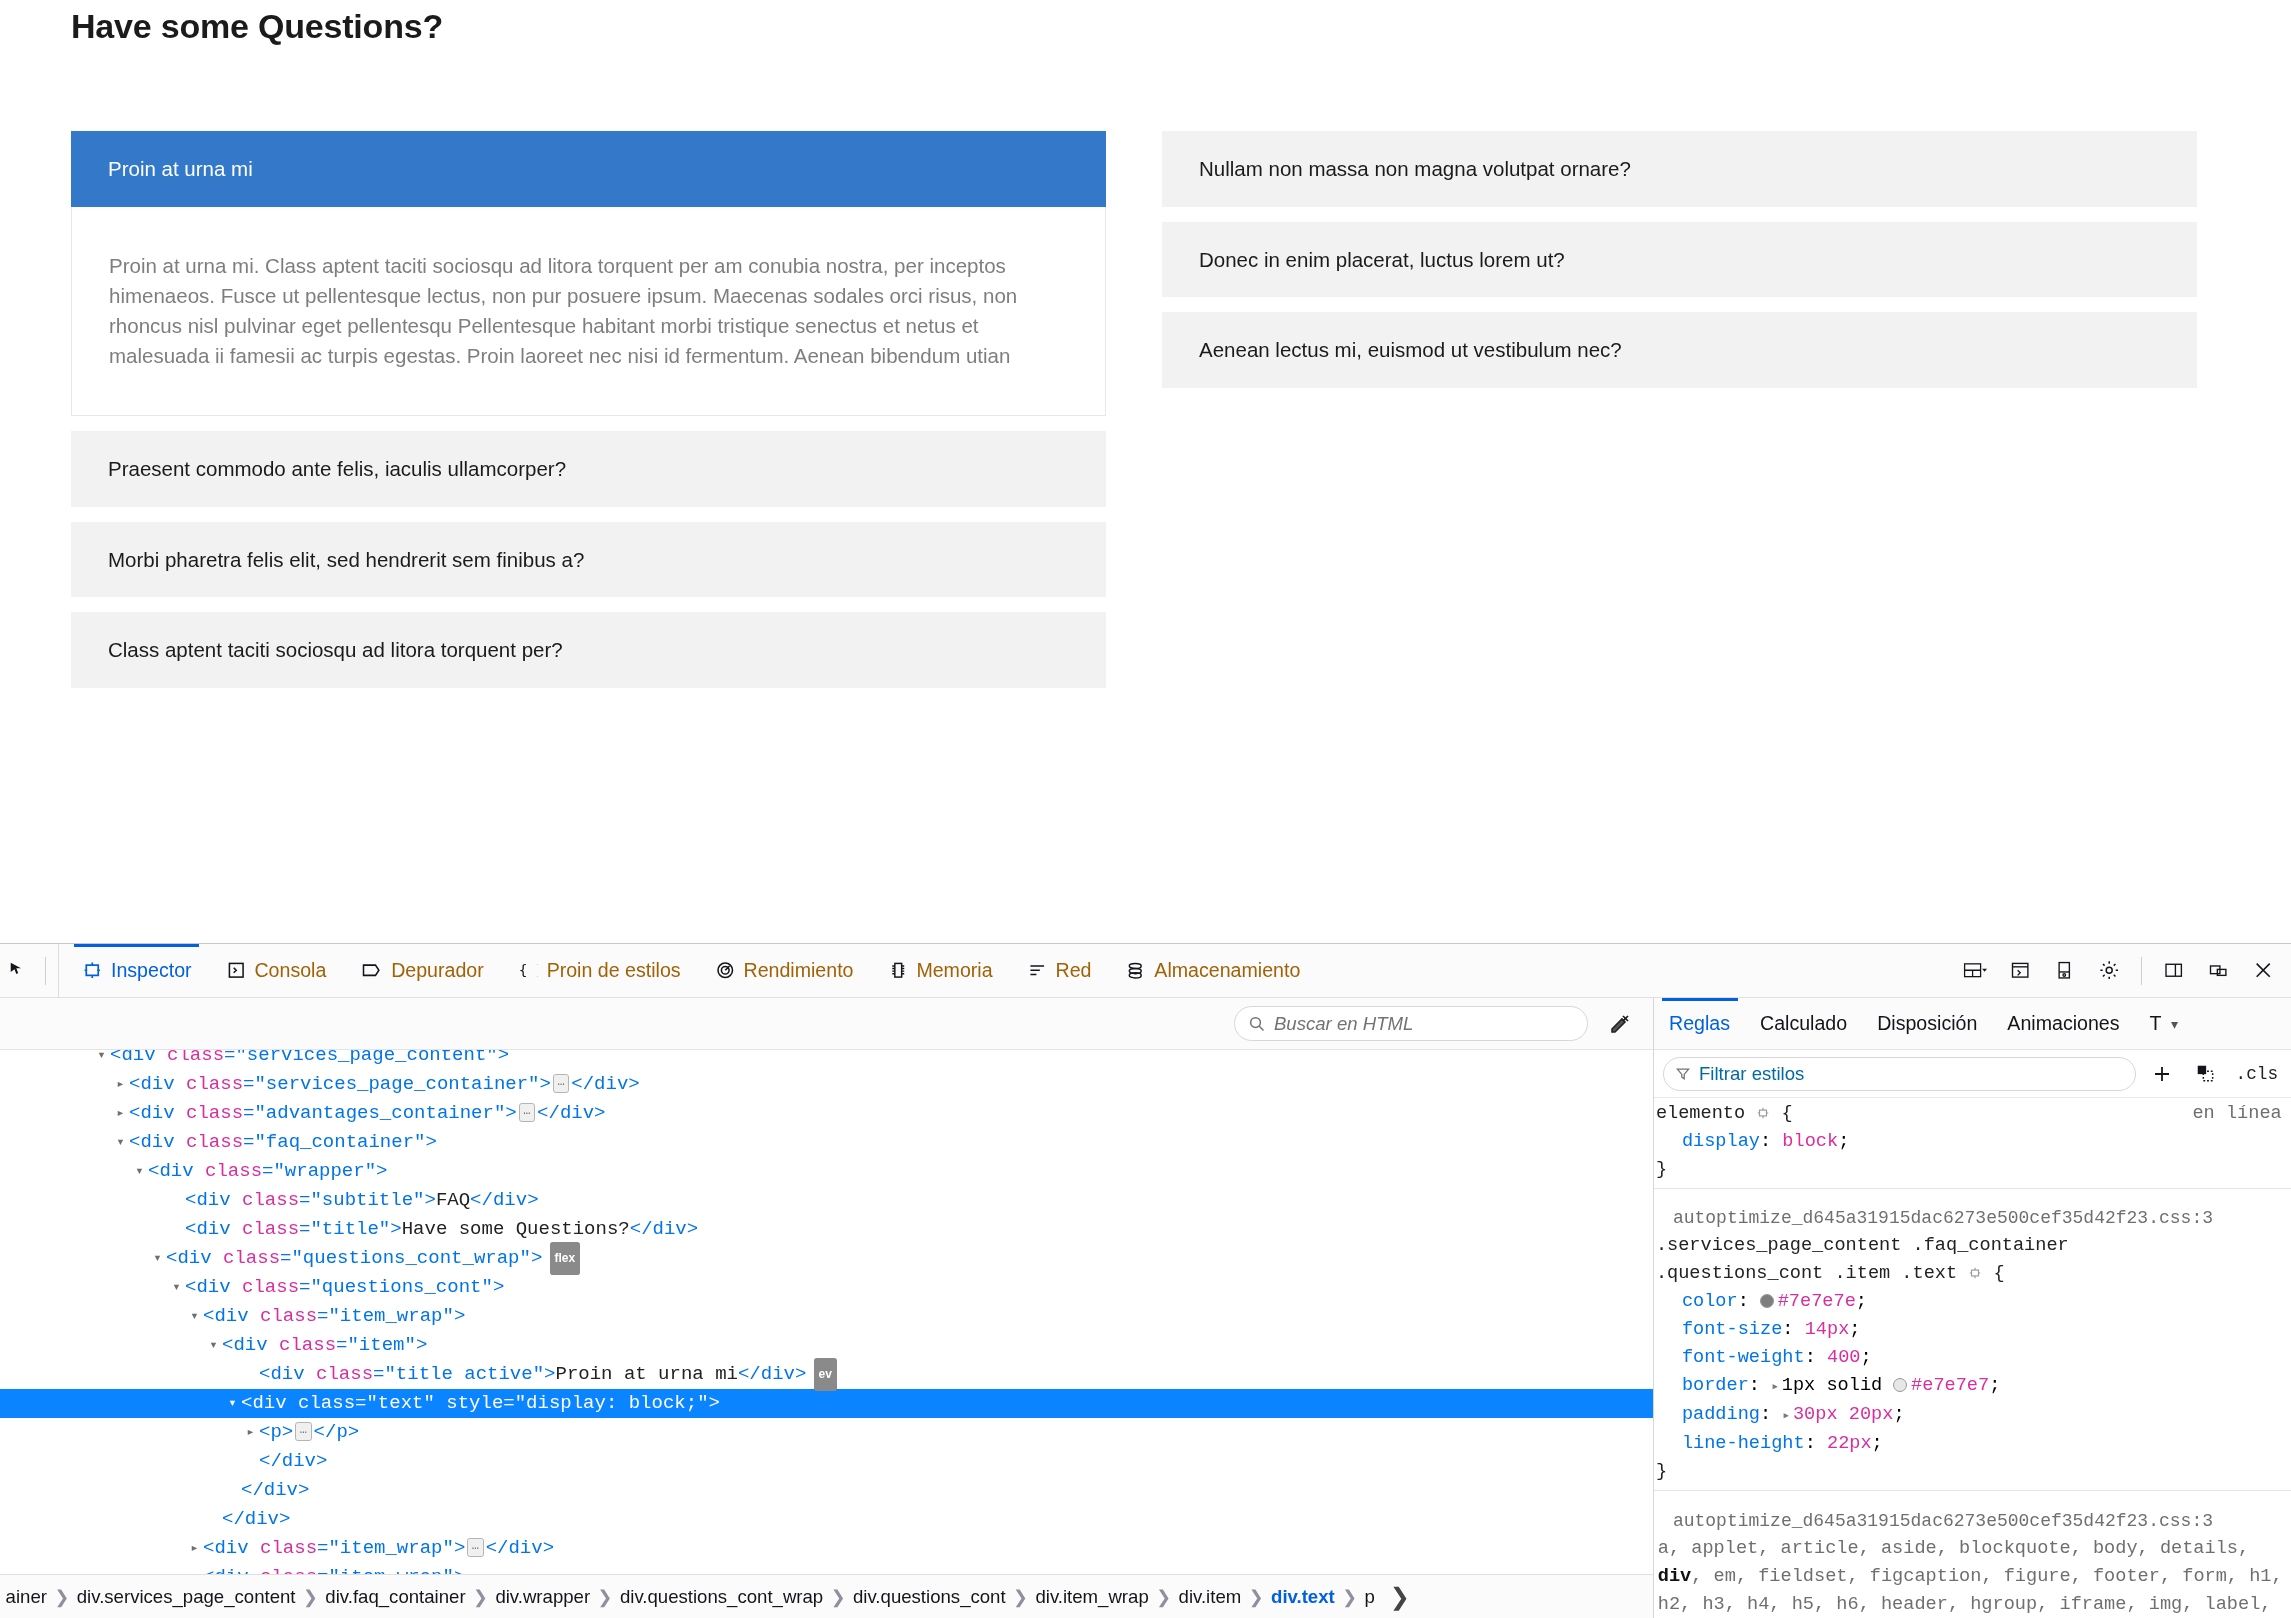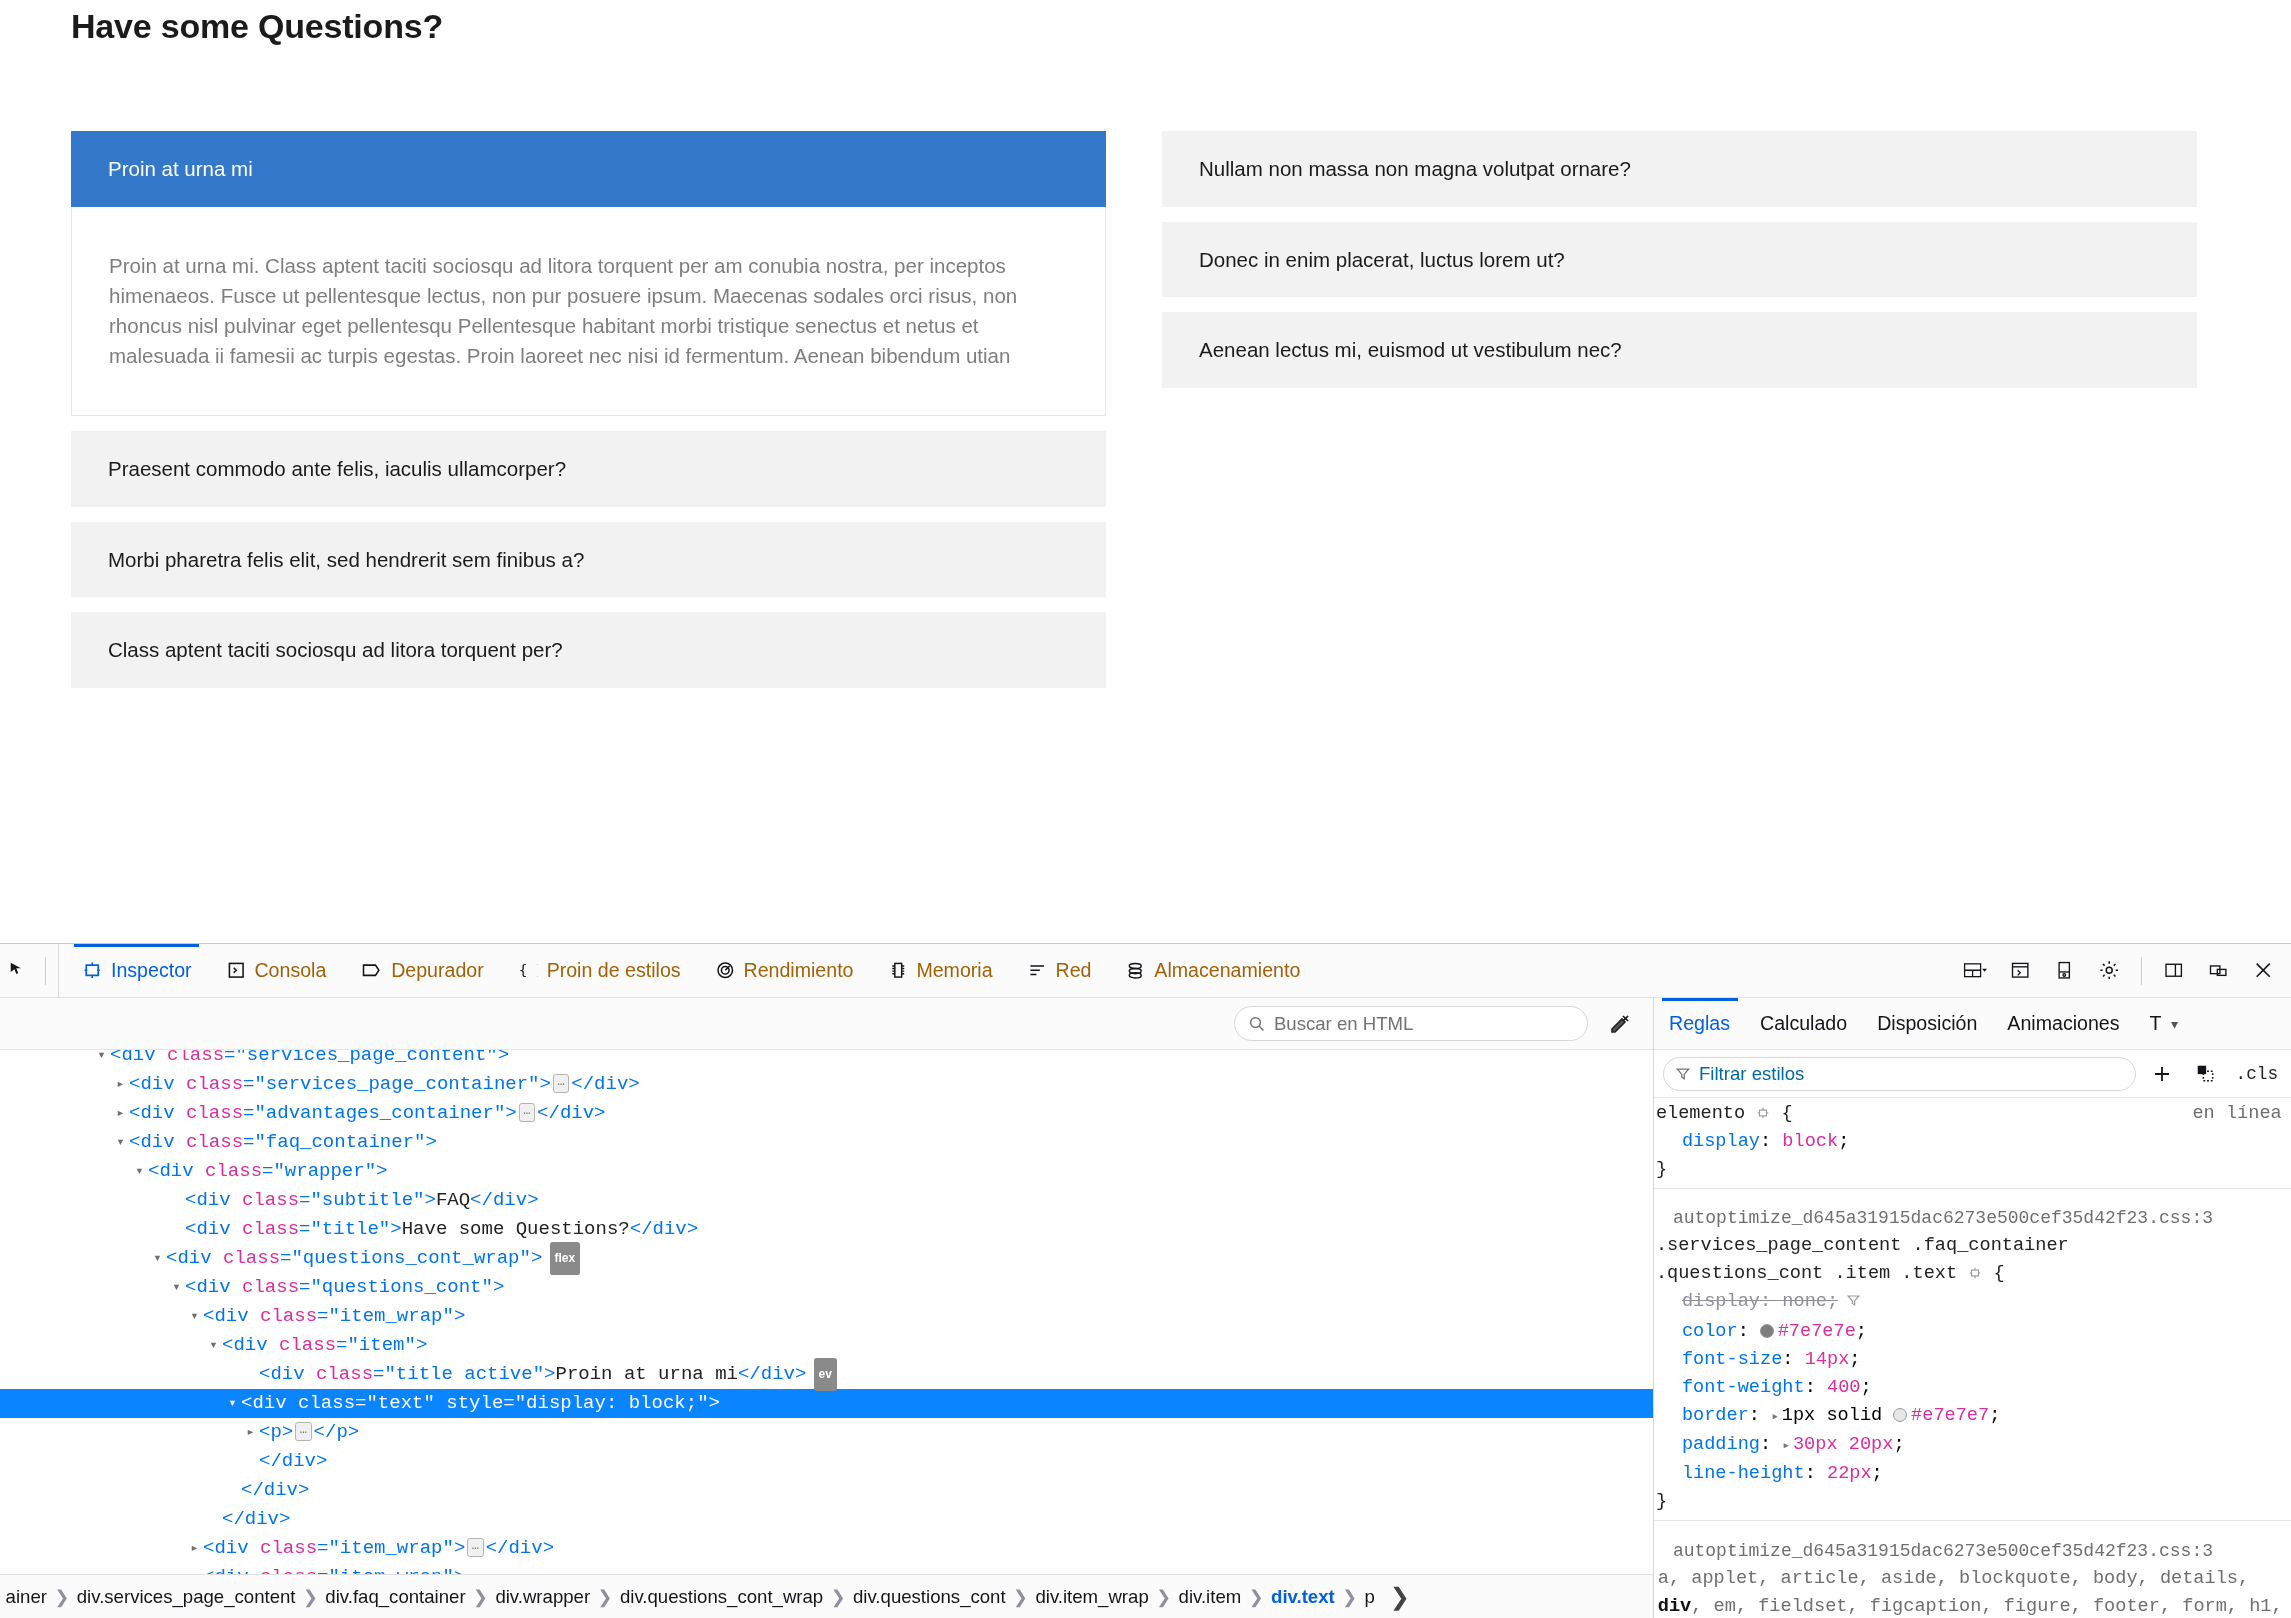--- a/index.html
+++ b/index.html
@@ -141,20 +141,21 @@
     flex: 0 0 auto;
   }
   #search-box {
     width: 354px; height: 35px;
     border: 0.9px solid #d7d7d7;
     border-radius: 17.7px;
     background: #fff;
     display: flex; align-items: center;
     gap: 8.4px;
     padding: 0 13px;
+    font-style: italic;
   }
   #search-box .ph { font-size: 18.6px; color: #737373; }
 
   
   #markup-tree {
     flex: 1;
     overflow: hidden;
     font-family: "Liberation Mono", monospace;
     font-size: 19px;
     line-height: 29px;
@@ -579,23 +580,20 @@
             <div class="decl"><span class=""><span class="prop">display</span>: <span class="pval">block</span>;</span></div>
             <div class="brace">}</div>
           </div>
           <div class="rule ruleboxdiv">
             <div class="rule-src">autoptimize_d645a31915dac6273e500cef35d42f23.css:3</div>
             <div class="sel-line"><span style="white-space: pre-line; margin-top: 32px;">.services_page_content .faq_container
 .questions_cont .item .text</span><span> <svg width="14" height="14" viewBox="0 0 24 24" fill="none" stroke="#9a9a9a" stroke-width="2" style="vertical-align:-1.9px">
                   <rect x="6" y="7" width="12" height="10"></rect>
                   <path d="M12 3v4M12 17v4M3 12h4M17 12h4"></path>
                 </svg></span> {</div>
-            <div class="decl"><span class="ov"><span class="prop">display</span>: <span class="pval">none</span>;</span><span class="filtericon"><svg width="15" height="15" viewBox="0 0 20 20" fill="none" stroke="#9a9a9a" stroke-width="1.6">
-                  <path d="M3 4h14l-5.5 6.5V16L8.5 14v-3.5z"></path>
-                </svg></span></div>
             <div class="decl"><span class=""><span class="prop">color</span>: <span class="swatch" style="background: rgb(126, 126, 126);"></span><span class="pval">#7e7e7e</span>;</span></div>
             <div class="decl"><span class=""><span class="prop">font-size</span>: <span class="pval">14px</span>;</span></div>
             <div class="decl"><span class=""><span class="prop">font-weight</span>: <span class="pval">400</span>;</span></div>
             <div class="decl"><span class=""><span class="prop">border</span>: <span class="twisty-s">▸</span>1px solid <span class="swatch" style="background: rgb(231, 231, 231);"></span><span class="pval">#e7e7e7</span>;</span></div>
             <div class="decl"><span class=""><span class="prop">padding</span>: <span class="twisty-s">▸</span><span class="pval">30px 20px</span>;</span></div>
             <div class="decl"><span class=""><span class="prop">line-height</span>: <span class="pval">22px</span>;</span></div>
             <div class="brace">}</div>
           </div>
           <div class="rule ruleboxdiv">
             <div class="rule-src">autoptimize_d645a31915dac6273e500cef35d42f23.css:3</div>

